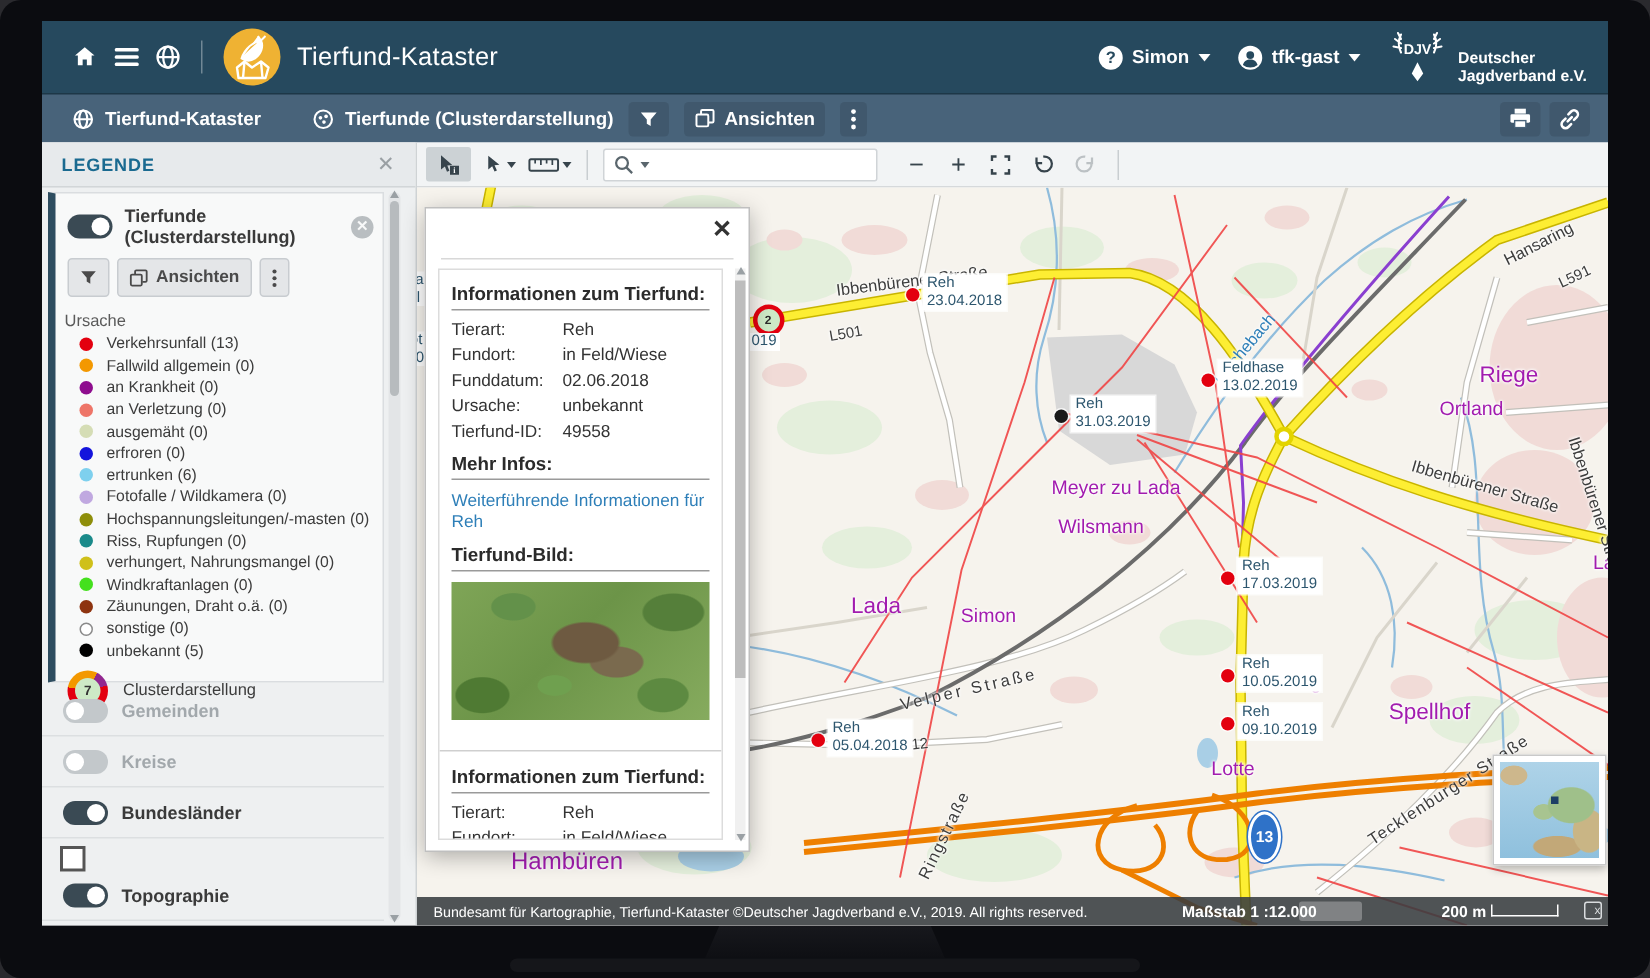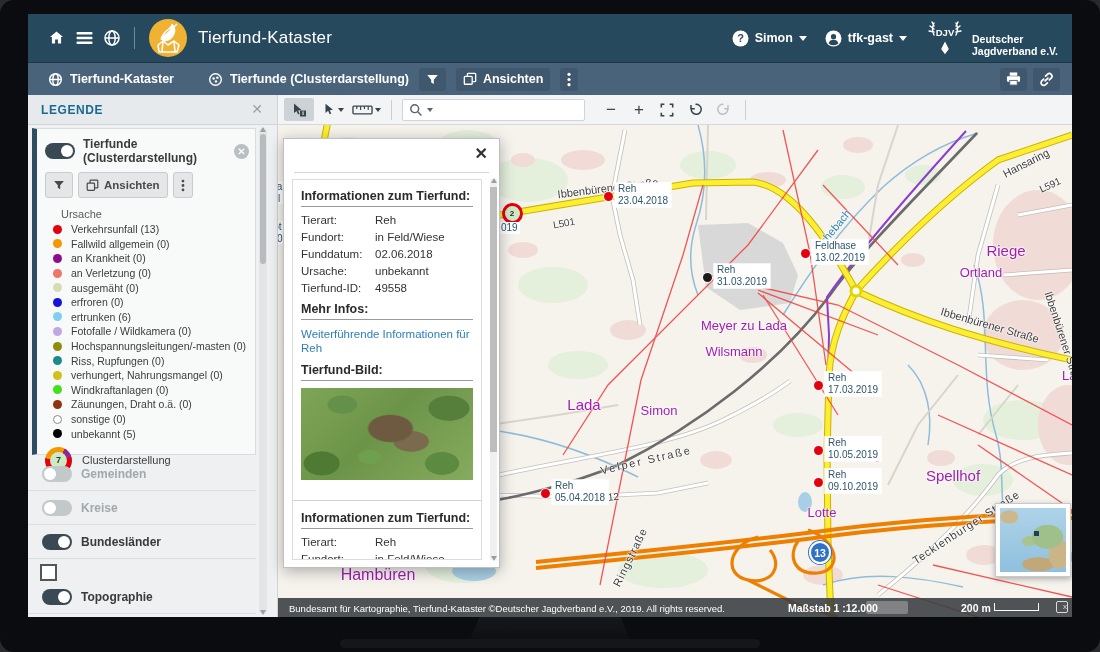--- a/index.html
+++ b/index.html
@@ -38,21 +38,21 @@
   .panel{position:absolute;left:4px;top:33px;width:224px;height:327px;background:#f8f9f9;border:1px solid #dadde0;border-left:5px solid #2e4d60;box-sizing:border-box;}
   .tgl{width:30px;height:16px;border-radius:8px;background:#c3c8cb;position:relative;display:inline-block;flex:0 0 auto;cursor:pointer;}
   .tgl.on{background:#3a4a54;}
   .tgl::after{content:"";position:absolute;width:12px;height:12px;border-radius:50%;background:#fff;top:2px;left:2px;}
   .tgl.on::after{left:auto;right:2px;}
   .panel-top{display:flex;align-items:center;gap:8px;padding:8px 6px 0 8px;}
   .panel-title{font-size:12px;font-weight:bold;color:#3a3a3a;flex:1;}
   .circ-x{width:15px;height:15px;border-radius:50%;background:#b9bec1;color:#f8f9f9;font-size:10px;line-height:15px;text-align:center;font-weight:bold;cursor:pointer;flex:0 0 auto;}
   .panel-btns{display:flex;gap:5px;padding:7px 0 0 8px;}
   .pbtn{height:24px;background:#e4e6e8;border:1px solid #c8ccd0;border-radius:3px;display:flex;align-items:center;justify-content:center;gap:5px;padding:0 7px;font-size:11.5px;font-weight:bold;color:#4a4a4a;cursor:pointer;}
-  .grp-label{font-size:11px;color:#5a5a5a;padding:10px 0 2px 24px;}
+  .grp-label{font-size:11px;color:#5a5a5a;padding:10px 0 2px 6px;}
   .leg-row{display:flex;align-items:center;gap:9px;height:14.6px;padding-left:16px;text-align:center;}
   .leg-dot{width:9px;height:9px;border-radius:50%;flex:0 0 auto;box-sizing:border-box;}
   .leg-txt{font-size:10.5px;color:#3c3c3c;white-space:nowrap;}
   .clu-row{display:flex;align-items:center;gap:10px;padding:6px 0 0 8px;}
   .clu-ring{width:27px;height:27px;border-radius:50%;background:conic-gradient(from -80deg,#f39800 0 30%,#92278f 30% 43%,#e3000f 43% 100%);display:flex;align-items:center;justify-content:center;flex:0 0 auto;}
   .clu-inner{width:17px;height:17px;border-radius:50%;background:#cdeac6;font-size:9px;font-weight:bold;color:#333;display:flex;align-items:center;justify-content:center;}
   .lyr-row{position:absolute;left:0;width:228px;display:flex;align-items:center;gap:9px;padding-left:14px;box-sizing:border-box;border-bottom:1px solid #dcdfe1;height:33px;}
   .lyr-row .lbl{font-size:12px;font-weight:bold;color:#3a3a3a;}
   .lyr-row.off .lbl{color:#a2a8ac;}
   .swatch{position:absolute;left:12px;width:17px;height:17px;background:#fff;border:2px solid #555;box-sizing:border-box;}
@@ -72,21 +72,21 @@
   .zbtn.dis{color:#bcc1c4;cursor:default;}
 
   
   .map{position:absolute;left:250px;top:111px;width:794px;height:492px;overflow:hidden;background:#f6f3ed;}
   .map-labels{position:absolute;left:0;top:0;width:100%;height:100%;}
   .mk-dot{position:absolute;width:9px;height:9px;border-radius:50%;box-shadow:0 0 0 1px rgba(255,255,255,.8);cursor:pointer;}
   .mk-lbl{position:absolute;background:#fff;padding:0 3px 1px 3px;font-size:10px;line-height:11.5px;color:#2d566e;white-space:nowrap;box-shadow:0 0 0 1px rgba(255,255,255,.7);}
   .place{position:absolute;color:#a21caf;text-shadow:0 0 2px #fff,0 0 2px #fff,0 0 3px #fff;white-space:nowrap;transform:translate(-50%,-50%);}
   .street{position:absolute;color:#3d3d3d;text-shadow:0 0 2px #fff,0 0 2px #fff,0 0 3px #fff;white-space:nowrap;}
   .clu-mk{position:absolute;width:21px;height:21px;border-radius:50%;background:#cdeac6;border:3.5px solid #e3000f;box-sizing:border-box;display:flex;align-items:center;justify-content:center;font-size:8px;font-weight:bold;color:#2a2a2a;cursor:pointer;}
-  .hwy{position:absolute;width:22px;height:23px;border-radius:50%;background:#2f72c8;border:2px solid #fff;box-shadow:0 0 0 1px #2f72c8;box-sizing:border-box;color:#fff;font-size:10.5px;font-weight:bold;display:flex;align-items:center;justify-content:center;}
+  .hwy{position:absolute;width:22px;height:34px;border-radius:50%;background:#2f72c8;border:2px solid #fff;box-shadow:0 0 0 1px #2f72c8;box-sizing:border-box;color:#fff;font-size:10.5px;font-weight:bold;display:flex;align-items:center;justify-content:center;margin-left:23px;}
   .frag{position:absolute;background:#fff;font-size:10px;line-height:11.5px;color:#2d566e;padding:0 2px;}
 
   
   .popup{position:absolute;left:255px;top:124px;width:217px;height:430px;background:#fff;border:1px solid #bfbfbf;box-shadow:0 3px 14px rgba(0,0,0,.3);box-sizing:border-box;}
   .pop-x{position:absolute;right:11px;top:7px;font-size:16px;font-weight:bold;color:#333;cursor:pointer;line-height:16px;}
   .pop-div{position:absolute;left:10px;right:10px;top:33px;height:1px;background:#d8d8d8;}
   .pop-body{position:absolute;left:8px;top:40px;width:190px;bottom:7px;border:1px solid #dcdcdc;overflow:hidden;padding:9px 8px;box-sizing:border-box;font-size:11.5px;color:#333;}
   .pop-h{font-size:12.5px;font-weight:bold;color:#2b2b2b;margin:0 0 3px 0;}
   .pop-hr{border:none;border-top:1px solid #9a9a9a;margin:3px 0 7px 0;}
   .pop-row{display:flex;margin:0 0 5px 0;}

